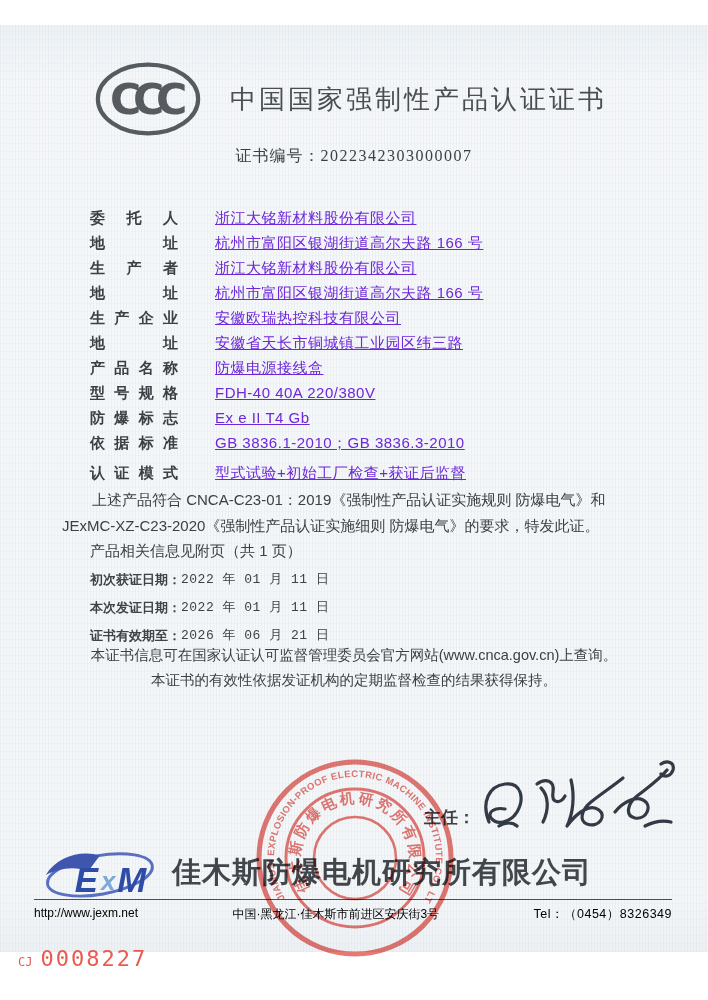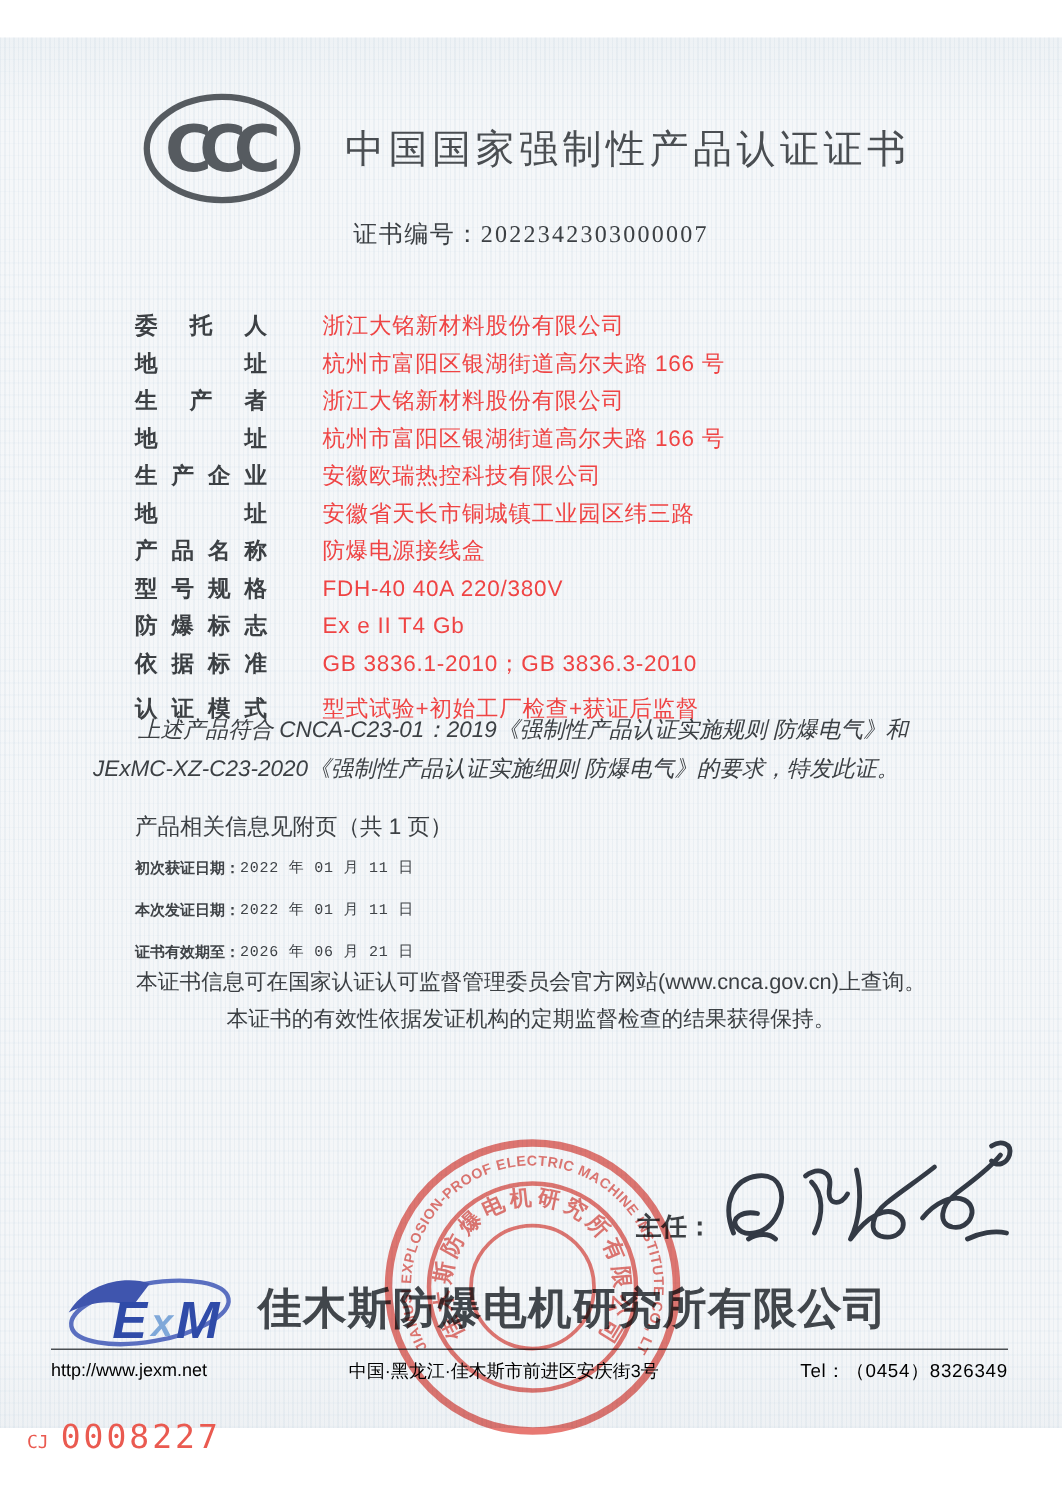--- a/index.html
+++ b/index.html
@@ -19,26 +19,26 @@
   .header { top:60px; left:92px; display:flex; align-items:center; gap:26px; }
   .ccc-logo { width:112px; height:78px; }
   .title { font-size:26px; font-weight:400; letter-spacing:3px; color:#4a4e52; white-space:nowrap; }
   .certline { top:146px; left:0; width:708px; text-align:center; font-size:16px; color:#3c4044; letter-spacing:1px; }
   .certline .num { font-family:Liberation Serif, serif; letter-spacing:1.5px; }
 
   
   .fields { top:205px; left:90px; right:30px; }
   .frow { display:flex; line-height:25px; font-size:15px; }
   .flabel { width:88px; font-weight:700; text-align:justify; text-align-last:justify; color:#3c4044; flex:0 0 88px; }
-  .fvalue { margin-left:37px; color:#ef4444; letter-spacing:.5px; white-space:nowrap; }
+  .fvalue { margin-left:37px; color:#6d28d9; letter-spacing:.5px; white-space:nowrap;text-decoration:underline; }
   .mode { top:460px; left:90px; right:30px; }
 
-  .statement { top:474px; left:62px; width:586px; font-size:15px; line-height:26px; text-indent:2em; color:#3c4044;font-style:italic; }
+  .statement { top:487px; left:62px; width:586px; font-size:15px; line-height:26px; text-indent:2em; color:#3c4044; }
   .attach { top:542px; left:90px; font-size:15px; color:#3c4044; }
-  .dates { top:566px; left:90px; font-size:10px; }
+  .dates { top:566px; left:90px; font-size:13px; }
   .drow { line-height:28px; display:flex; }
   .dlabel { font-weight:700; }
   .dvalue { letter-spacing:.5px;font-family:Liberation Mono, monospace; }
   .notice { top:643px; left:30px; width:648px; text-align:center; font-size:14.5px; line-height:25px; color:#3c4044; }
 
   
   .sign { top:752px; left:424px; display:flex; align-items:center; }
   .sign-label { font-size:17px; font-weight:700; color:#3c4044; margin-top:30px; }
   .sign-svg { width:215px; height:100px; }
 

